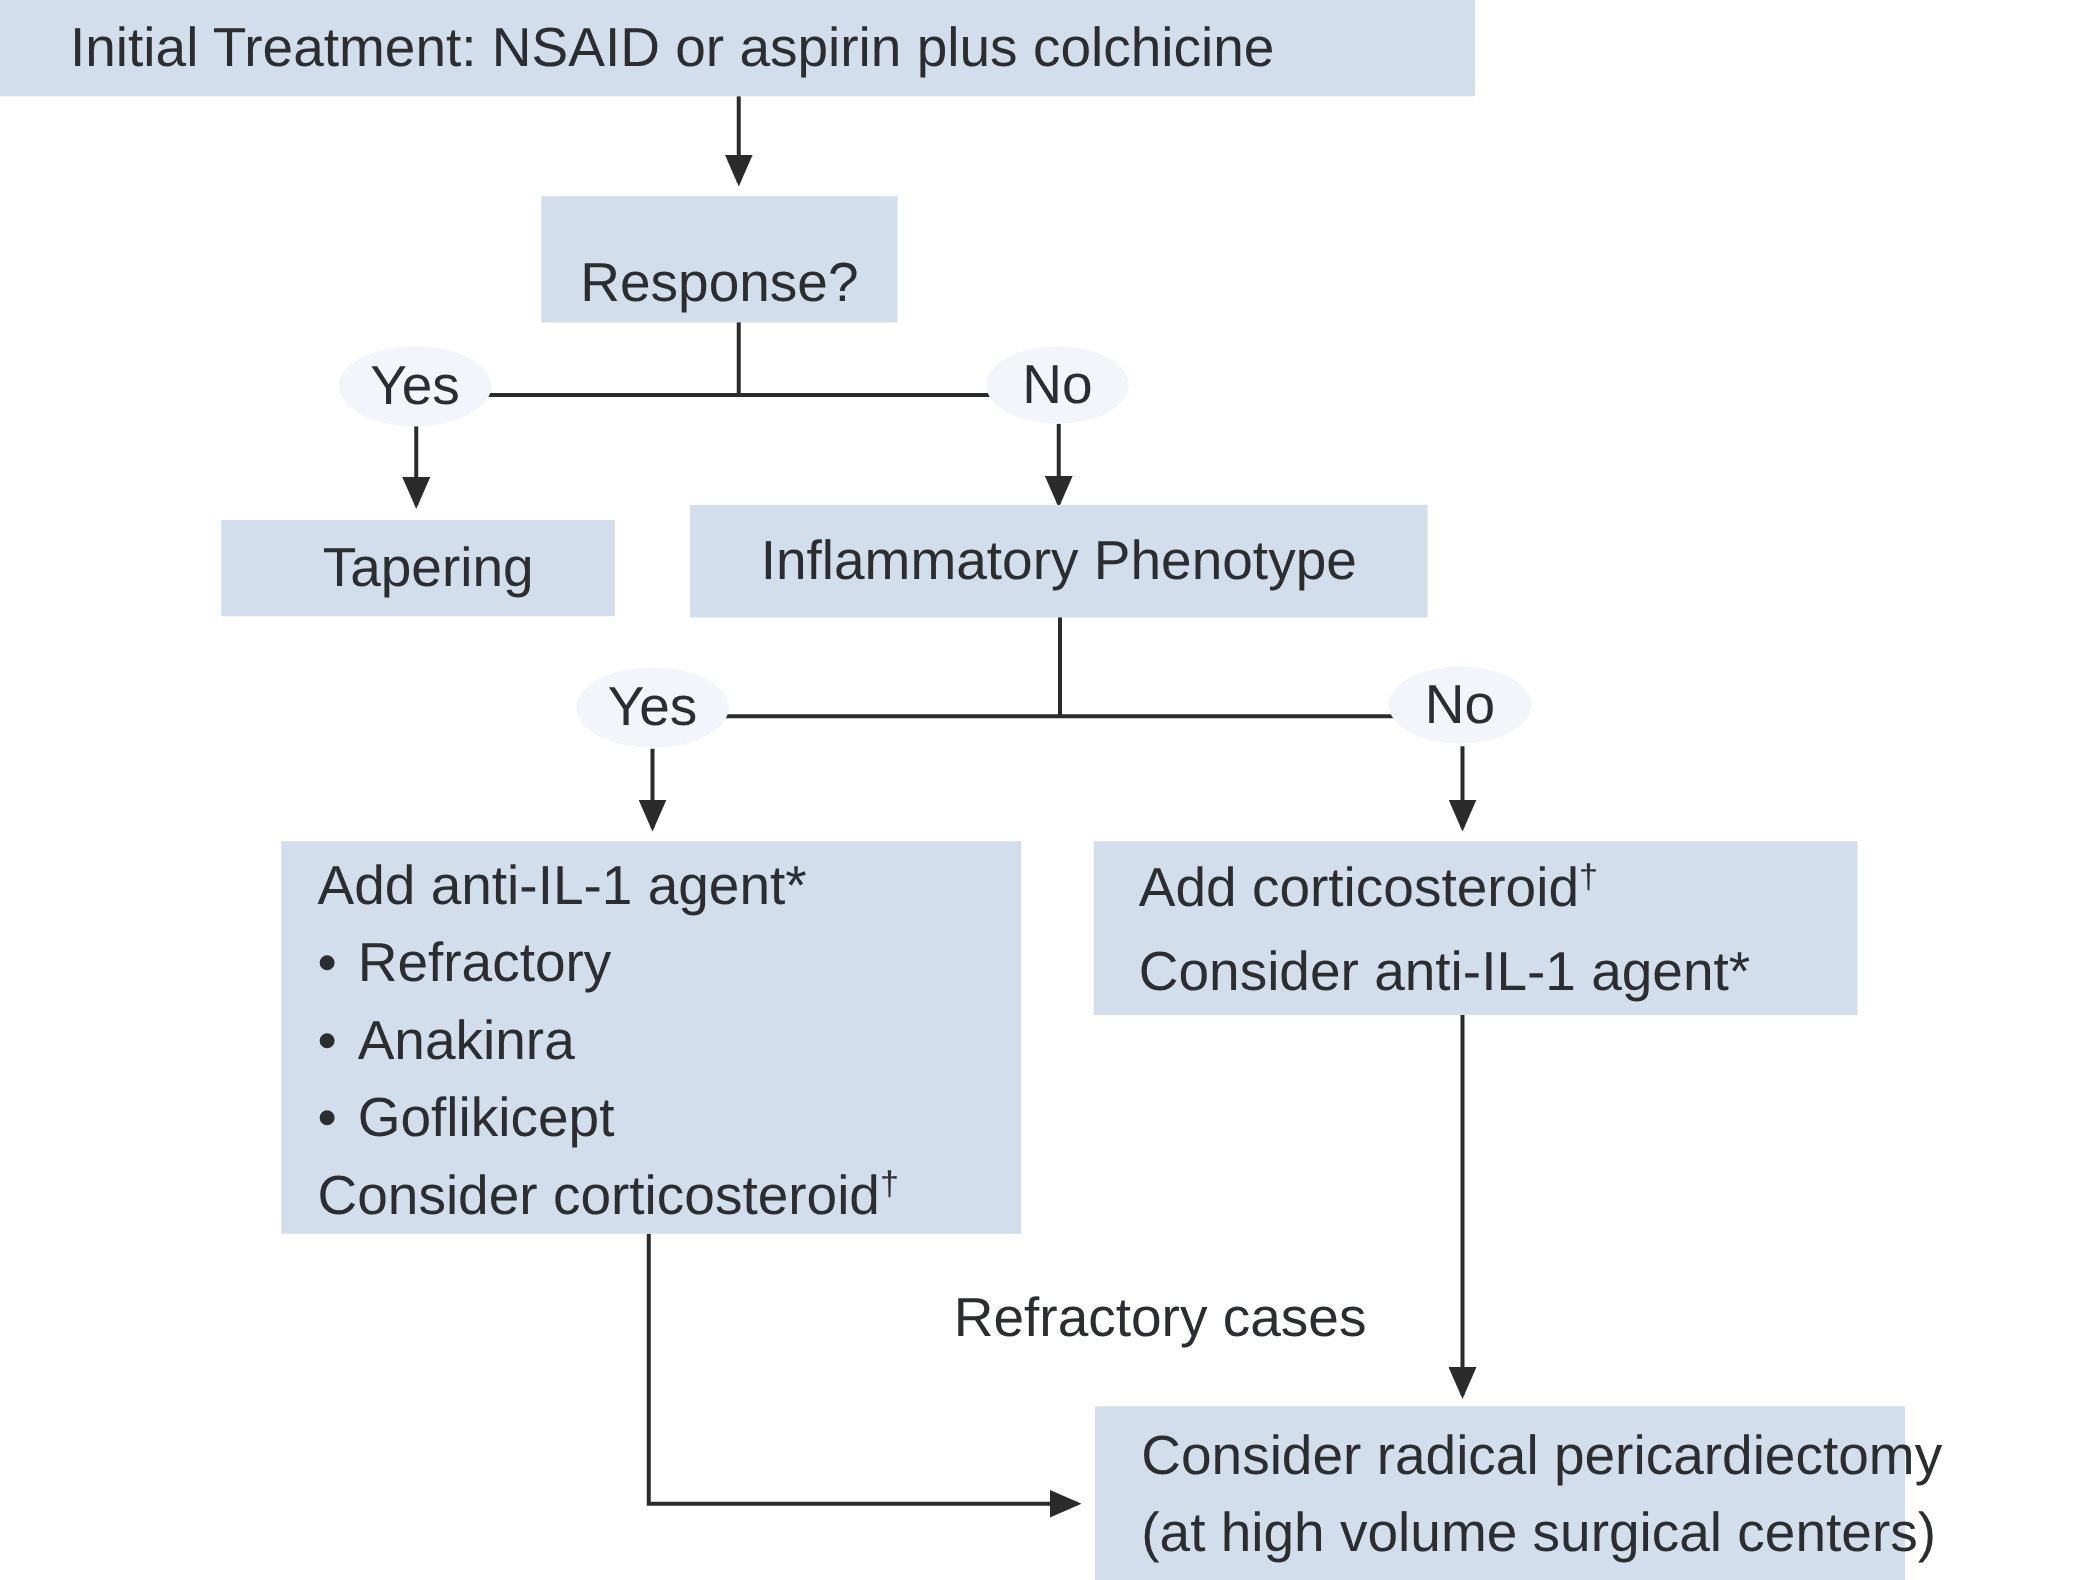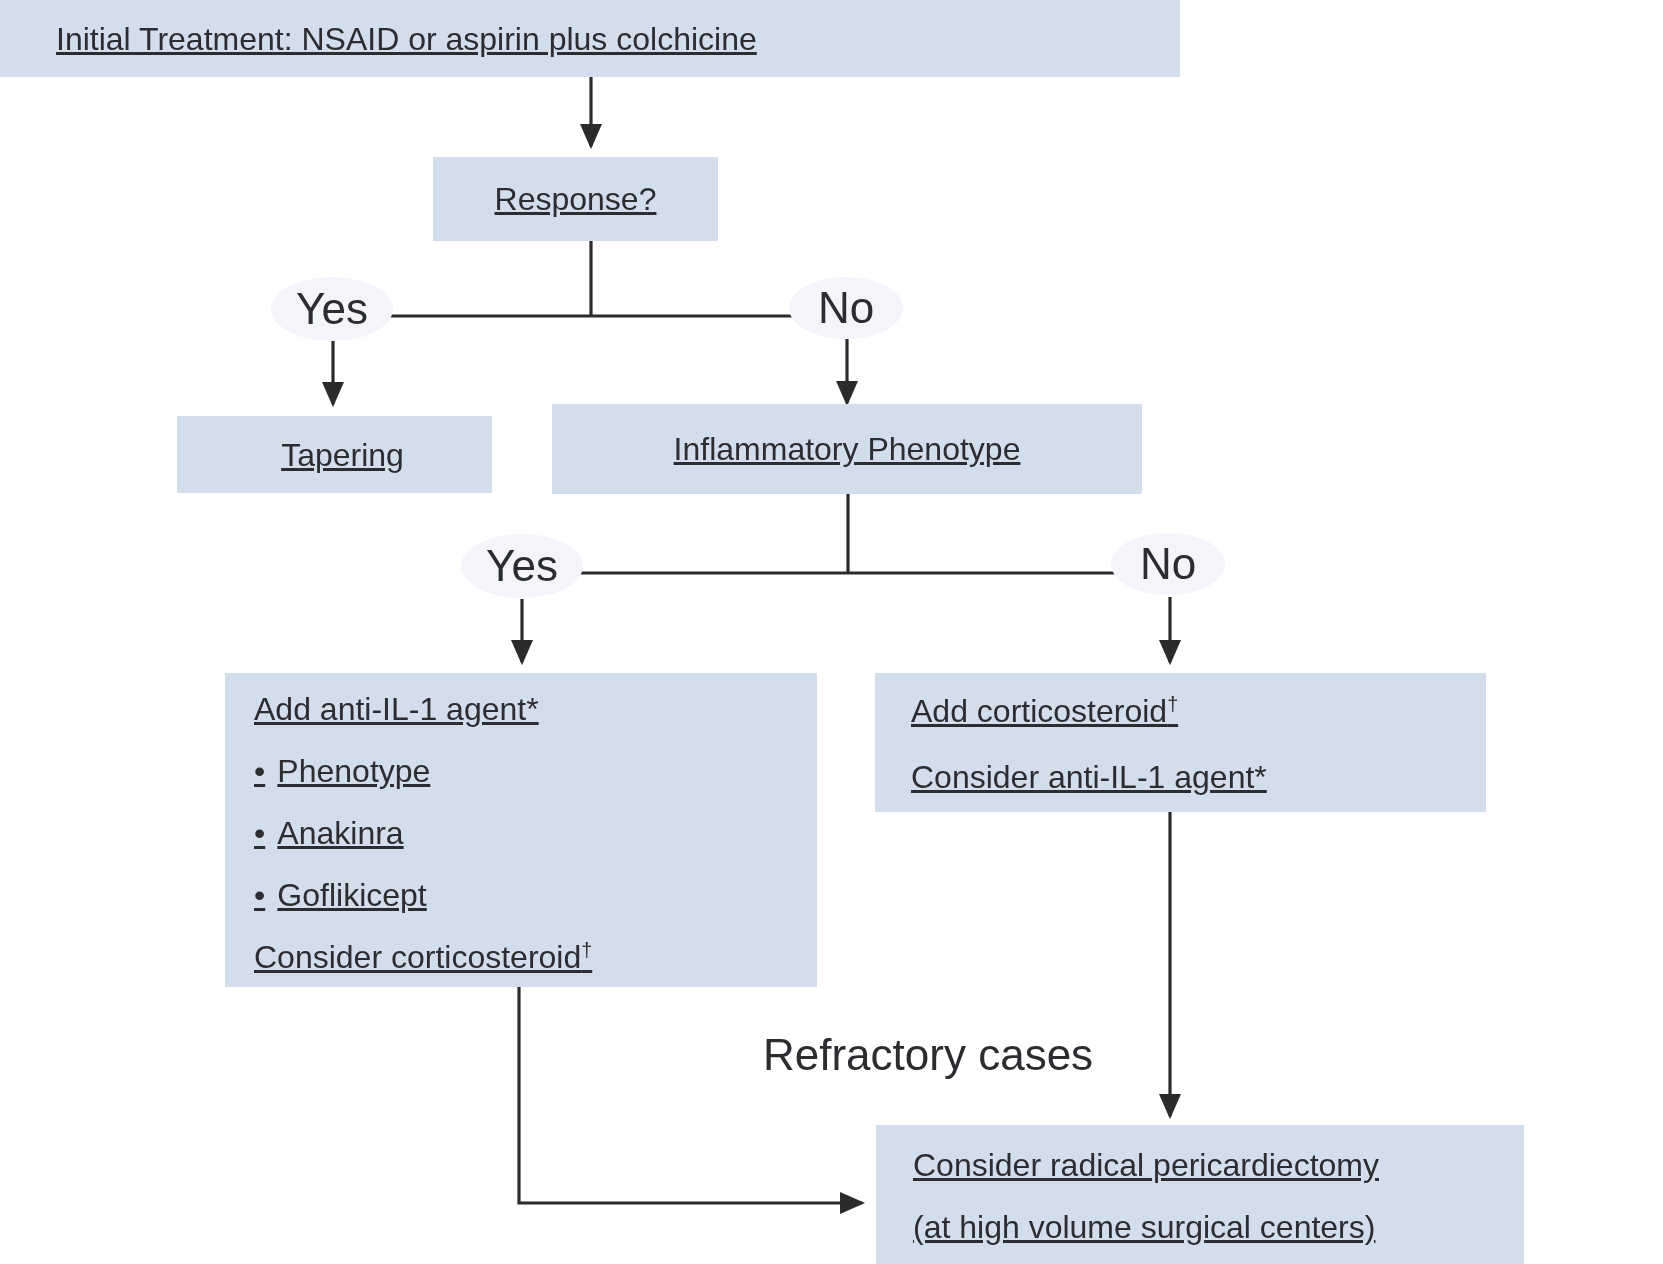--- a/index.html
+++ b/index.html
@@ -17,27 +17,26 @@
     background:var(--bg);
     overflow:hidden;
     color:var(--text);
   }
   .edges{position:absolute;left:0;top:0;width:1663px;height:1264px;z-index:1;}
   .edge{stroke:var(--line);stroke-width:3.2;fill:none;}
   .arrowhead{fill:var(--line);}
   .node{
     position:absolute;
     background:var(--node-fill);
-    font-size:32px;
+    font-size:44px;
     line-height:62px;
     z-index:2;
     display:flex;
     align-items:center;
     white-space:nowrap;
-    text-decoration:underline;
   }
   .node.centered{justify-content:center;}
   .node.multiline{display:block;}
   .branch{
     position:absolute;
     background:var(--oval-fill);
     border-radius:50%;
     font-size:44px;
     display:flex;align-items:center;justify-content:center;
     z-index:3;
@@ -46,21 +45,21 @@
     position:absolute;
     font-size:44px;
     z-index:2;
     white-space:nowrap;
   }
   .sup{font-size:0.62em;position:relative;top:-0.55em;}
   .bullet{margin-right:0.38em;}
 
   
   #node-initial{left:0;top:0;width:1180px;height:77px;padding-left:56px;}
-  #node-response{left:433px;top:157px;width:285px;height:84px;}
+  #node-response{left:433px;top:157px;width:285px;height:101px;align-items:flex-end;}
   #node-tapering{left:177px;top:416px;width:315px;height:77px;padding-left:16px;}
   #node-inflammatory{left:552px;top:404px;width:590px;height:90px;}
   #node-anti-il1{left:225px;top:673px;width:592px;height:314px;padding:5px 10px 0 29px;}
   #node-corticosteroid{left:875px;top:673px;width:611px;height:139px;padding:7px 10px 0 36px;}
   #node-pericardiectomy{left:876px;top:1125px;width:648px;height:139px;padding:9px 10px 0 37px;}
 
   #branch-yes1{left:271px;top:277px;width:122px;height:64px;}
   #branch-no1{left:789px;top:277px;width:114px;height:62px;}
   #branch-yes2{left:461px;top:534px;width:122px;height:64px;}
   #branch-no2{left:1111px;top:533px;width:114px;height:62px;}
@@ -116,21 +115,21 @@
 
   <div class="branch" id="branch-yes2">
     <span>Yes</span>
   </div>
   <div class="branch" id="branch-no2">
     <span>No</span>
   </div>
 
   <div class="node multiline" id="node-anti-il1">
     <div>Add anti-IL-1 agent*</div>
-    <div><span class="bullet">•</span><span>Phenotype</span></div>
+    <div><span class="bullet">•</span><span>Refractory</span></div>
     <div><span class="bullet">•</span><span>Anakinra</span></div>
     <div><span class="bullet">•</span><span>Goflikicept</span></div>
     <div><span>Consider corticosteroid</span><span class="sup">†</span></div>
   </div>
 
   <div class="node multiline" id="node-corticosteroid">
     <div><span>Add corticosteroid</span><span class="sup">†</span></div>
     <div>Consider anti-IL-1 agent*</div>
   </div>
 

